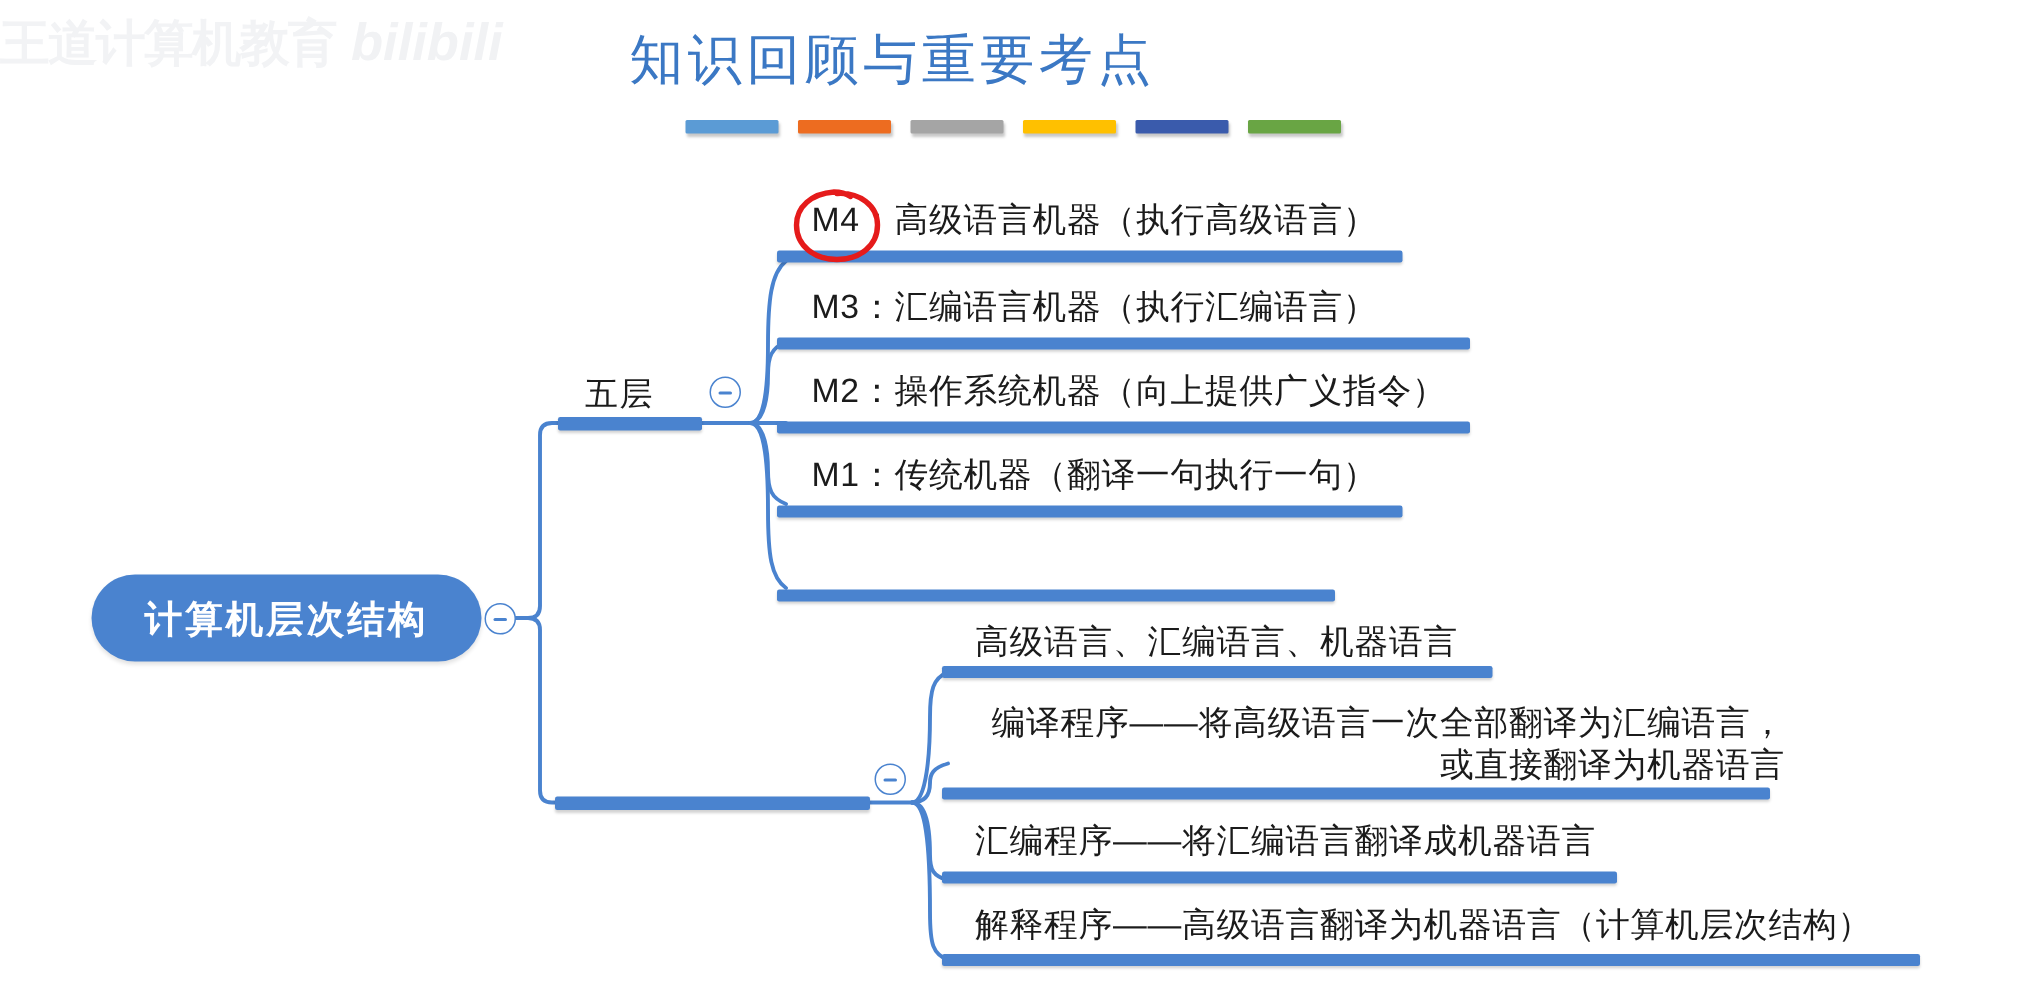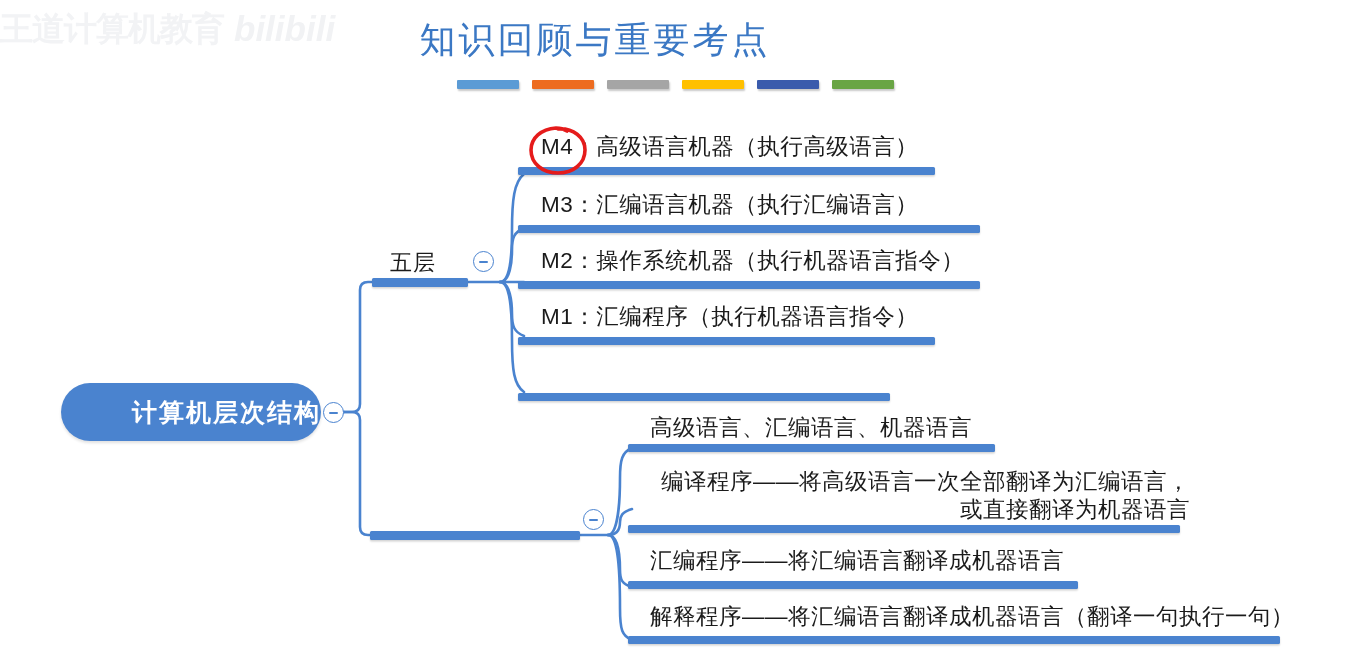--- a/index.html
+++ b/index.html
@@ -92,21 +92,21 @@
   #root-node {
     position: absolute;
     left: 61px;
     top: 383px;
     width: 260px;
     height: 58px;
     background: #4a83cf;
     border-radius: 29px;
     display: flex;
     align-items: center;
-    justify-content: flex-end;
+    justify-content: center;
     box-shadow: 0 2px 3px rgba(0,0,0,0.12);
   }
   #root-node .root-label {
     color: #ffffff;
     font-size: 25px;
     font-weight: bold;
     letter-spacing: 2px;
     white-space: nowrap;
   }
 
@@ -230,38 +230,38 @@
 
   <div class="node-text" style="left:541px; top:134px;">M4：高级语言机器（执行高级语言）</div>
   <div class="ubar" style="left:518px; top:167px; width:417px;"></div>
   <svg id="red-circle" viewBox="0 0 62 50">
     <path d="M 31 3 C 46 2 58 11 58 24 C 58 38 46 47 31 47 C 16 47 4 38 4 24 C 4 12 14 3 29 2 C 33 2 37 3 40 5" fill="none" stroke="#e51b1b" stroke-width="3.6" stroke-linecap="round"></path>
   </svg>
 
   <div class="node-text" style="left:541px; top:192px;text-align:right;">M3：汇编语言机器（执行汇编语言）</div>
   <div class="ubar" style="left:518px; top:225px; width:462px;"></div>
 
-  <div class="node-text" style="left:541px; top:248px;">M2：操作系统机器（执行机器语言指令）</div>
+  <div class="node-text" style="left:541px; top:248px;">M2：操作系统机器（向上提供广义指令）</div>
   <div class="ubar" style="left:518px; top:281px; width:462px;"></div>
 
-  <div class="node-text" style="left:541px; top:304px;">M1：汇编程序（执行机器语言指令）</div>
+  <div class="node-text" style="left:541px; top:304px;">M1：传统机器（翻译一句执行一句）</div>
   <div class="ubar" style="left:518px; top:337px; width:417px;"></div>
 
   <div class="ubar" style="left:518px; top:393px; width:372px;"></div>
 
   <div class="ubar branch-bar" style="left:370px; top:531px; width:210px;"></div>
   <div class="toggle" style="left:583px; top:509px;">
     <span class="minus"></span>
   </div>
 
   <div class="node-text" style="left:650px; top:415px;">高级语言、汇编语言、机器语言</div>
   <div class="ubar" style="left:628px; top:444px; width:367px;"></div>
 
   <div class="node-text two-line" style="left:650px; top:468px; width:540px;text-align:right;">编译程序——将高级语言一次全部翻译为汇编语言，或直接翻译为机器语言</div>
   <div class="ubar" style="left:628px; top:525px; width:552px;"></div>
 
   <div class="node-text" style="left:650px; top:548px;">汇编程序——将汇编语言翻译成机器语言</div>
   <div class="ubar" style="left:628px; top:581px; width:450px;"></div>
 
-  <div class="node-text" style="left:650px; top:604px;">解释程序——将汇编语言翻译成机器语言（翻译一句执行一句）</div>
+  <div class="node-text" style="left:650px; top:604px;">解释程序——高级语言翻译为机器语言（计算机层次结构）</div>
   <div class="ubar" style="left:628px; top:636px; width:652px;"></div>
 
 </div>
 
 </body></html>

